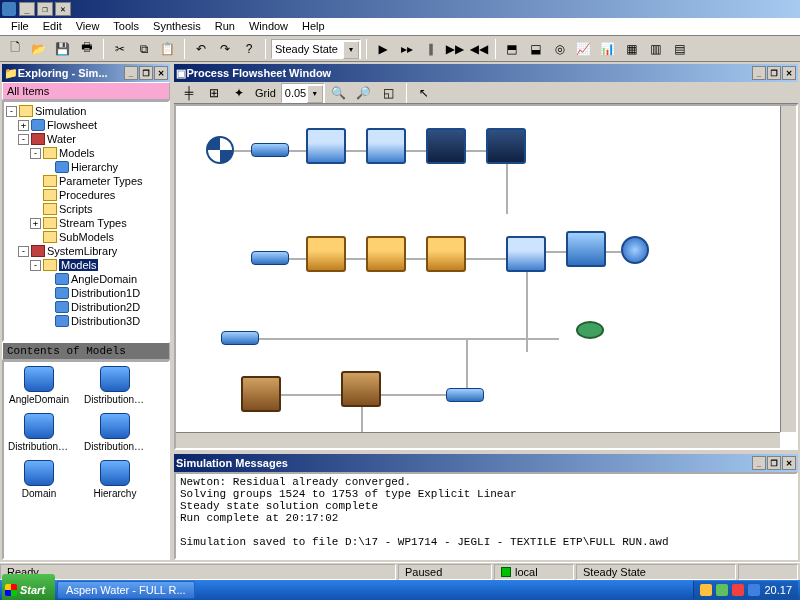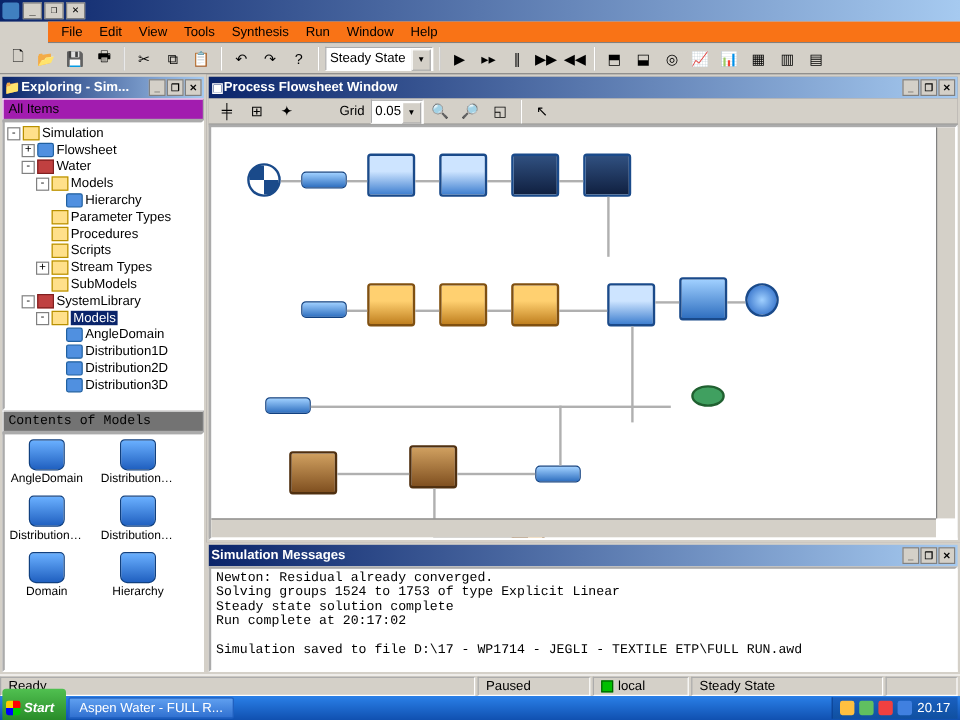--- a/index.html
+++ b/index.html
@@ -2,55 +2,55 @@
 <html><head>
 <meta charset="utf-8">
 <style>
 * { box-sizing: border-box; margin: 0; padding: 0; font-family: Tahoma, sans-serif; font-size: 11px; }
 body { background: #d4d0c8; width: 800px; height: 600px; overflow: hidden; position: relative; }
 .titlebar { background: linear-gradient(to right, #0a246a, #a6caf0); height: 18px; display: flex; align-items: center; padding: 0 2px; color: white; }
 .titlebar .icon { width: 14px; height: 14px; margin-right: 3px; background: #4080c0; border-radius: 2px; }
 .titlebar .title { flex: 1; font-weight: bold; font-size: 11px; }
 .titlebar .winbtns { display: flex; gap: 2px; }
 .titlebar .winbtn { width: 16px; height: 14px; background: #d4d0c8; border: 1px solid #808080; display: flex; align-items: center; justify-content: center; font-size: 9px; font-family: monospace; color: black; cursor: pointer; }
-.menubar { background: #f97316; height: 18px; display: flex; align-items: center; padding: 0 4px; border-bottom: 1px solid #808080; margin-left: 40px; }
+.menubar { background: #ffffff; height: 18px; display: flex; align-items: flex-start; padding: 0 4px; border-bottom: 1px solid #808080; }
 .menubar span { padding: 2px 7px; cursor: pointer; }
 .toolbar { background: #d4d0c8; height: 26px; display: flex; align-items: center; padding: 0 4px; border-bottom: 1px solid #808080; gap: 2px; }
 .tbtn { width: 22px; height: 22px; border: 1px solid transparent; display: flex; align-items: center; justify-content: center; cursor: pointer; font-size: 12px; }
 .tsep { width: 1px; height: 20px; background: #808080; margin: 0 3px; border-right: 1px solid #fff; }
 .combo { height: 20px; border: 1px inset #fff; background: white; padding: 1px 14px 1px 3px; position: relative; display: inline-flex; align-items: center; }
 .combo::after { content: "▾"; position: absolute; right: 1px; top: 1px; width: 14px; height: 16px; background: #d4d0c8; border: 1px outset #fff; display: flex; align-items: center; justify-content: center; font-size: 8px; }
 
 .workarea { position: absolute; top: 62px; left: 0; right: 0; bottom: 38px; display: flex; }
 
 .explorer { width: 172px; display: flex; flex-direction: column; border: 2px solid #d4d0c8; }
 .panel-title { background: linear-gradient(to right, #0a246a, #a6caf0); height: 18px; color: white; display: flex; align-items: center; padding: 0 2px; font-weight: bold; }
 .panel-title .t { flex: 1; }
 .panel-title .winbtn { width: 14px; height: 14px; background: #d4d0c8; border: 1px solid #808080; display: flex; align-items: center; justify-content: center; font-size: 8px; color: black; margin-left: 1px; cursor: pointer; }
-.tree-hdr { background: #a21caf; border: 1px outset #fff; padding: 2px 4px; }
+.tree-hdr { background: #f9a8d4; border: 1px outset #fff; padding: 2px 4px; }
 .tree { flex: 1; background: white; border: 2px inset #fff; overflow: auto; padding: 2px; }
 .tree-node { white-space: nowrap; padding: 1px 0; display: flex; align-items: center; }
 .tree-node .ex { width: 11px; height: 11px; border: 1px solid #808080; display: inline-flex; align-items: center; justify-content: center; font-size: 9px; margin-right: 2px; line-height: 1; font-family: monospace; }
 .tree-node .sp { display: inline-block; width: 13px; }
 .tree-node .ic { width: 14px; height: 12px; display: inline-block; margin-right: 2px; background: #ffe08a; border: 1px solid #b89000; }
 .tree-node .ic.blue { background: #5090e0; border-color: #2060a0; border-radius: 2px; }
 .tree-node .ic.book { background: #c04040; border-color: #802020; }
 .tree-node .lbl.sel { background: #0a246a; color: white; padding: 0 2px; }
 .d1 { padding-left: 12px; } .d2 { padding-left: 24px; } .d3 { padding-left: 36px; }
 
 .contents-hdr { background: #737373; border: 1px outset #fff; padding: 2px 4px; font-family: Liberation Mono, monospace; }
 .contents { height: 200px; background: white; border: 2px inset #fff; overflow: auto; padding: 4px; display: flex; flex-wrap: wrap; align-content: flex-start; gap: 8px 14px; }
 .model-item { width: 62px; display: flex; flex-direction: column; align-items: center; gap: 2px; }
 .model-item .mi { width: 30px; height: 26px; background: linear-gradient(to bottom, #6ab0ff, #2060c0); border: 1px solid #104080; border-radius: 4px 4px 6px 6px; }
 .model-item .ml { font-size: 10px; text-align: center; white-space: nowrap; overflow: hidden; text-overflow: ellipsis; width: 100%; }
 
 .rightcol { flex: 1; display: flex; flex-direction: column; }
 .flowsheet-win { flex: 1; border: 2px solid #d4d0c8; display: flex; flex-direction: column; background: #808080; }
 .fs-toolbar { background: #d4d0c8; height: 22px; display: flex; align-items: center; padding: 0 4px; gap: 3px; border-bottom: 1px solid #808080; }
-.fs-toolbar .gridlbl { padding: 0 2px; margin-left: 28px; }
+.fs-toolbar .gridlbl { padding: 0 2px; }
 .fs-canvas-wrap { flex: 1; background: white; border: 2px inset #fff; position: relative; overflow: hidden; }
 .fs-canvas { position: absolute; inset: 0; }
 .scrollbar-v { position: absolute; right: 0; top: 0; bottom: 16px; width: 16px; background: #d4d0c8; border-left: 1px solid #808080; }
 .scrollbar-h { position: absolute; left: 0; right: 16px; bottom: 0; height: 16px; background: #d4d0c8; border-top: 1px solid #808080; }
 
 .unit { position: absolute; width: 40px; height: 36px; border: 2px solid #1a4a8a; background: linear-gradient(to bottom, #cde4ff 40%, #4080d0); border-radius: 3px; }
 .unit.tank { background: linear-gradient(to bottom, #ffd070 40%, #c08020); border-color: #805010; }
 .unit.dark { background: linear-gradient(to bottom, #305080, #102040); }
 .unit.brown { background: linear-gradient(to bottom, #d0a060, #805020); border-color: #503010; }
 .unit.green { background: #40a060; border-color: #206030; border-radius: 50%; width: 28px; height: 18px; }

